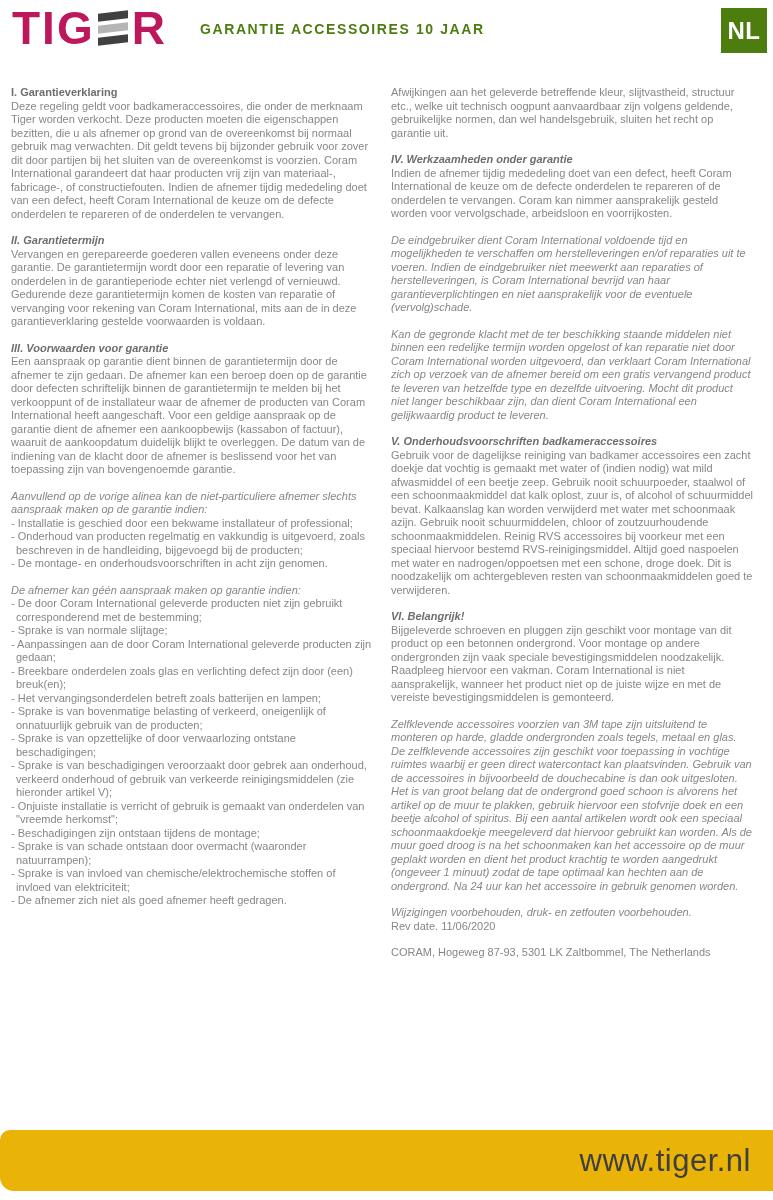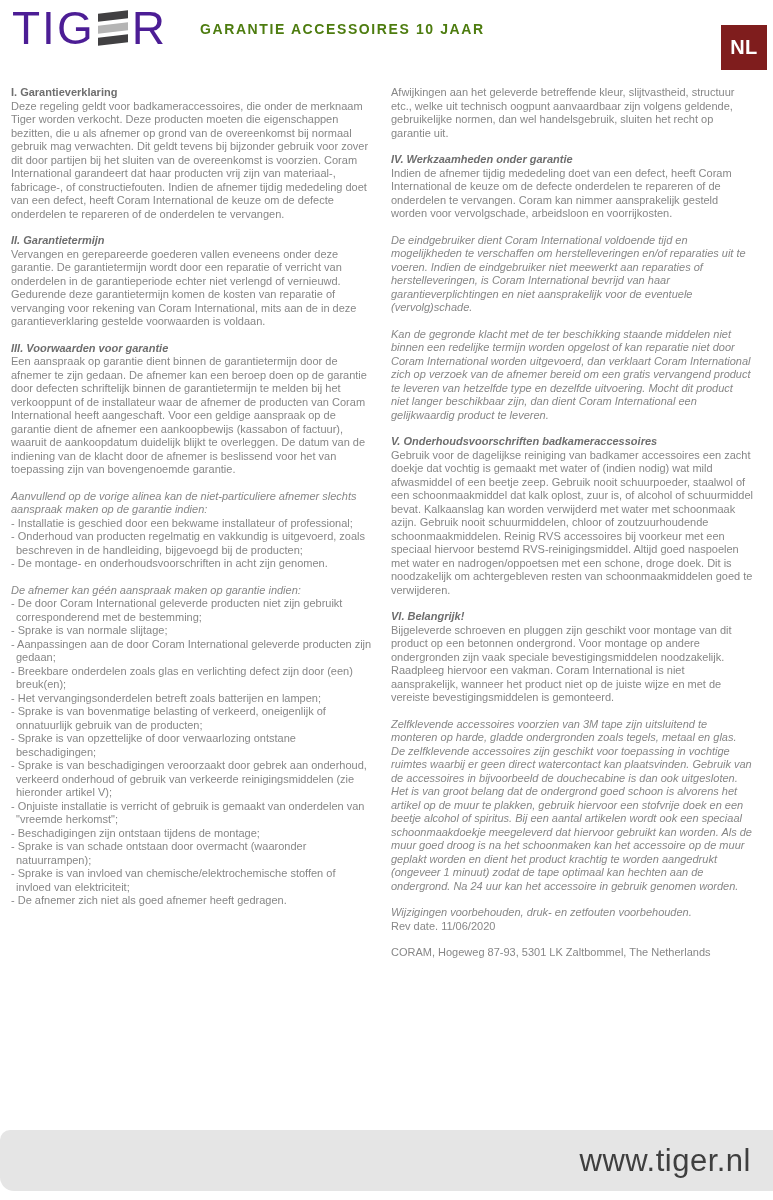--- a/index.html
+++ b/index.html
@@ -10,58 +10,57 @@
     height: 1200px;
     background: #ffffff;
     font-family: "Liberation Sans", sans-serif;
     overflow: hidden;
   }
   
   .header { position: relative; height: 62px; }
   .logo {
     position: absolute; left: 12px; top: 4px;
     display: flex; align-items: center;
-    color: #4c1d95; font-weight: 400; font-size: 46px; letter-spacing: 2px;
+    color: #be185d; font-weight: 700; font-size: 46px; letter-spacing: 2px;
   }
   .logo .ltr { line-height: 48px; }
   .logo .e-bars {
     display: flex; flex-direction: column; justify-content: center;
     gap: 4px; width: 30px; height: 36px; margin: 0 4px 0 3px;
   }
   .logo .e-bars .bar {
     height: 8px; width: 100%; background: #414042; transform: skewY(-7deg);
   }
   .logo .e-bars .bar.mid { background: #b5b5b5; }
   .doc-title {
     position: absolute; left: 200px; top: 21px;
     font-size: 14px; font-weight: 700; letter-spacing: 1.6px; color: #4d7c0f;
   }
   .lang-badge {
     position: absolute; right: 6px; top: 8px;
-    width: 46px; height: 45px; background: #7f1d1d;
-    color: #ffffff; font-weight: 700; font-size: 20px;
+    width: 46px; height: 45px; background: #4d7c0f;
+    color: #ffffff; font-weight: 700; font-size: 24px;
     display: flex; align-items: center; justify-content: center;
     letter-spacing: 0.5px;
-    margin-top: 17px;
   }
   
   .columns {
     display: flex; gap: 18px;
     padding: 24px 20px 0 11px;
     color: #878787; font-size: 11px; line-height: 13.5px;
   }
   .col { flex: 1; min-width: 0; }
   .sec-heading { font-weight: 700; color: #6e6e6e; }
   .gap { margin-top: 13px; font-style: italic; }
   .bullet { padding-left: 5px; text-indent: -5px; }
   
   .address-line { margin-top: 13px; }
   .footer-bar {
     position: absolute; left: 0; right: 0; top: 1130px; height: 61px;
-    background: #e5e5e5;
+    background: #eab308;
     border-radius: 10px 0 0 14px;
     display: flex; align-items: center; justify-content: flex-end;
     padding-right: 22px;
   }
   .website {
     font-size: 31px; color: #3f3f3f; letter-spacing: 0.5px; font-weight: 400;
   }
 </style>
 </head>
 <body>
@@ -82,21 +81,21 @@
     <div class="lang-badge">NL</div>
   </div>
 
   <div class="columns">
 
     <div class="col">
       <div class="sec-heading">I. Garantieverklaring</div>
       <div>Deze regeling geldt voor badkameraccessoires, die onder de merknaam Tiger worden verkocht. Deze producten moeten die eigenschappen bezitten, die u als afnemer op grond van de overeenkomst bij normaal gebruik mag verwachten. Dit geldt tevens bij bijzonder gebruik voor zover dit door partijen bij het sluiten van de overeenkomst is voorzien. Coram International garandeert dat haar producten vrij zijn van materiaal-, fabricage-, of constructiefouten. Indien de afnemer tijdig mededeling doet van een defect, heeft Coram International de keuze om de defecte onderdelen te repareren of de onderdelen te vervangen.</div>
 
       <div class="sec-heading gap">II. Garantietermijn</div>
-      <div>Vervangen en gerepareerde goederen vallen eveneens onder deze garantie. De garantietermijn wordt door een reparatie of verricht van onderdelen in de garantieperiode echter niet verlengd of vernieuwd.</div>
+      <div>Vervangen en gerepareerde goederen vallen eveneens onder deze garantie. De garantietermijn wordt door een reparatie of levering van onderdelen in de garantieperiode echter niet verlengd of vernieuwd.</div>
       <div>Gedurende deze garantietermijn komen de kosten van reparatie of vervanging voor rekening van Coram International, mits aan de in deze garantieverklaring gestelde voorwaarden is voldaan.</div>
 
       <div class="sec-heading gap">III. Voorwaarden voor garantie</div>
       <div>Een aanspraak op garantie dient binnen de garantietermijn door de afnemer te zijn gedaan. De afnemer kan een beroep doen op de garantie door defecten schriftelijk binnen de garantietermijn te melden bij het verkooppunt of de installateur waar de afnemer de producten van Coram International heeft aangeschaft. Voor een geldige aanspraak op de garantie dient de afnemer een aankoopbewijs (kassabon of factuur), waaruit de aankoopdatum duidelijk blijkt te overleggen. De datum van de indiening van de klacht door de afnemer is beslissend voor het van toepassing zijn van bovengenoemde garantie.</div>
 
       <div class="gap">Aanvullend op de vorige alinea kan de niet-particuliere afnemer slechts aanspraak maken op de garantie indien:</div>
       <div class="bullet">- Installatie is geschied door een bekwame installateur of professional;</div>
       <div class="bullet">- Onderhoud van producten regelmatig en vakkundig is uitgevoerd, zoals beschreven in de handleiding, bijgevoegd bij de producten;</div>
       <div class="bullet">- De montage- en onderhoudsvoorschriften in acht zijn genomen.</div>
 

